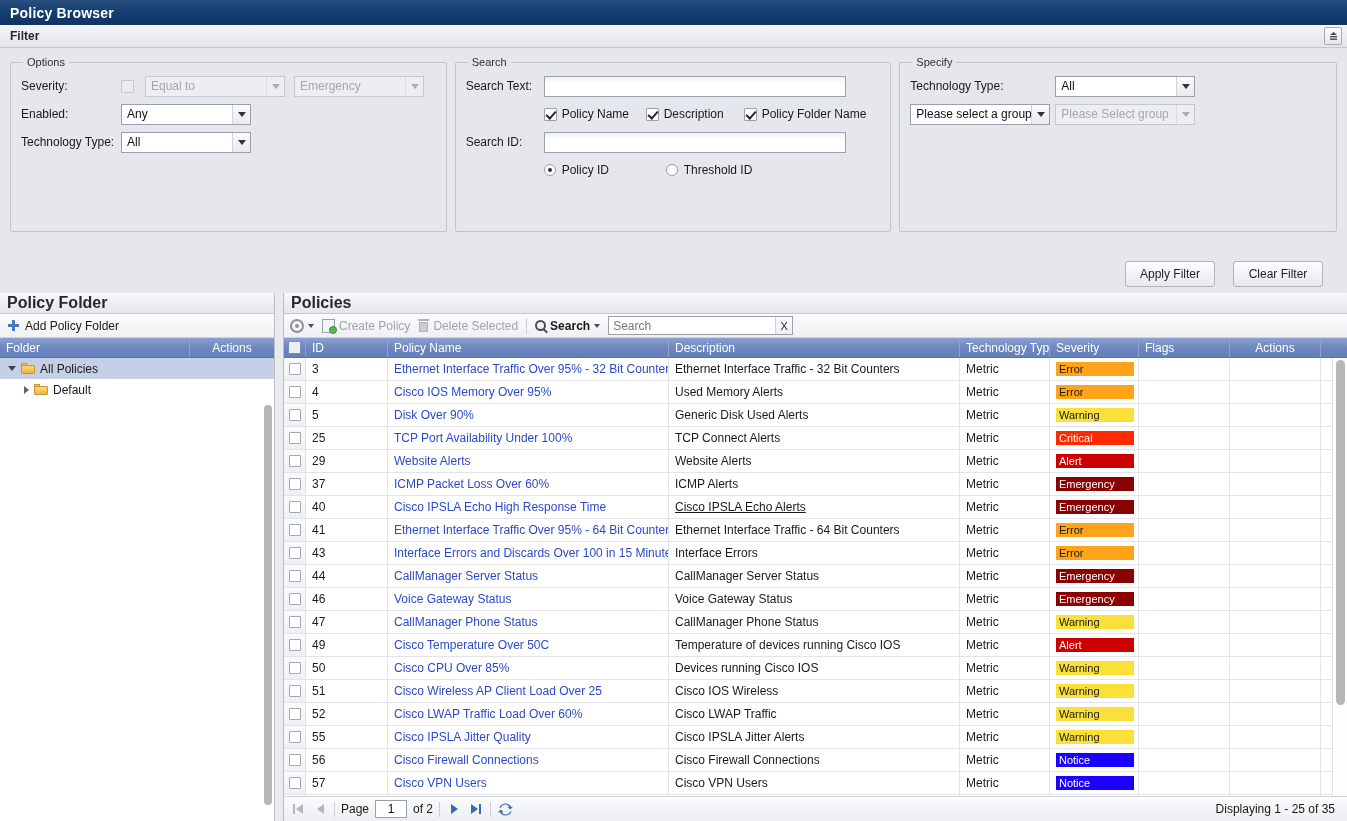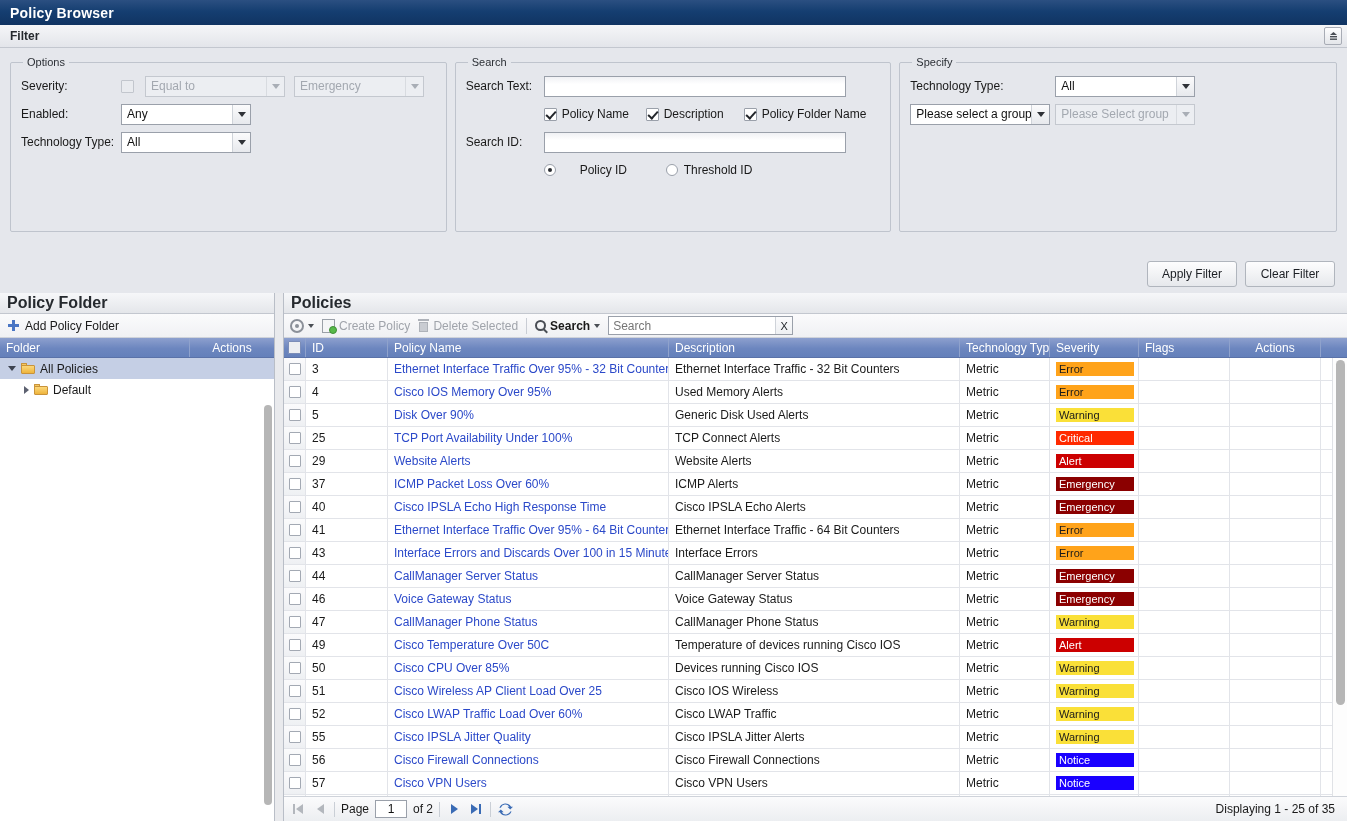--- a/index.html
+++ b/index.html
@@ -117,22 +117,22 @@
 
   .txt {
     height: 21px; border: 1px solid #9aa0aa;
     background: linear-gradient(to bottom,#f0f1f4 0%, #ffffff 38%, #ffffff 100%);
     font-size: 12px; padding: 0 4px; color: #111;
     font-family: "Liberation Sans", sans-serif;
   }
 
   
   #filter-actions {
-    position: absolute; right: 12px; bottom: 6px;
-    display: flex; gap: 8px;
+    position: absolute; right: 24px; bottom: 6px;
+    display: flex; gap: 18px;
   }
   .btn {
     min-width: 90px; height: 26px;
     border: 1px solid #b0b5bd; border-radius: 3px;
     background: linear-gradient(to bottom,#fdfdfe 0%, #f2f3f5 50%, #e6e8ec 100%);
     font-size: 12px; color: #1c1f24; cursor: pointer;
     display: flex; align-items: center; justify-content: center;
   }
 
   
@@ -436,21 +436,21 @@
           <span>Policy Folder Name</span>
         </span>
       </div>
 
       <div class="frow">
         <span class="flabel" style="width:78px">Search ID:</span>
         <input class="txt" style="width: 302px;" value="">
       </div>
 
       <div class="frow" style="padding-left:78px">
-        <span style="display:flex;align-items:center;gap:24px;width:122px">
+        <span style="display:flex;align-items:center;gap:6px;width:122px">
           <span class="radio checked"></span>
           <span>Policy ID</span>
         </span>
         <span style="display:flex;align-items:center;gap:6px">
           <span class="radio"></span>
           <span>Threshold ID</span>
         </span>
       </div>
     </fieldset>
 
@@ -745,21 +745,21 @@
           <div class="row">
             <div class="td sel-col" style="width: 22px;">
               <span class="row-cbx"></span>
             </div>
             <div class="td" style="width: 82px;">
               <span>40</span>
             </div>
             <div class="td" style="width: 281px;">
               <span class="policy-link">Cisco IPSLA Echo High Response Time</span>
             </div>
-            <div class="td" style="width: 291px;">
+            <div class="td" style="width: 291px; text-decoration: underline;">
               <span>Cisco IPSLA Echo Alerts</span>
             </div>
             <div class="td" style="width: 90px;">
               <span>Metric</span>
             </div>
             <div class="td sev-col" style="width: 89px;">
               <span class="sev-badge" style="background: rgb(139, 0, 0); color: rgb(255, 255, 255);">Emergency</span>
             </div>
             <div class="td" style="width: 91px;">
               <span></span>

